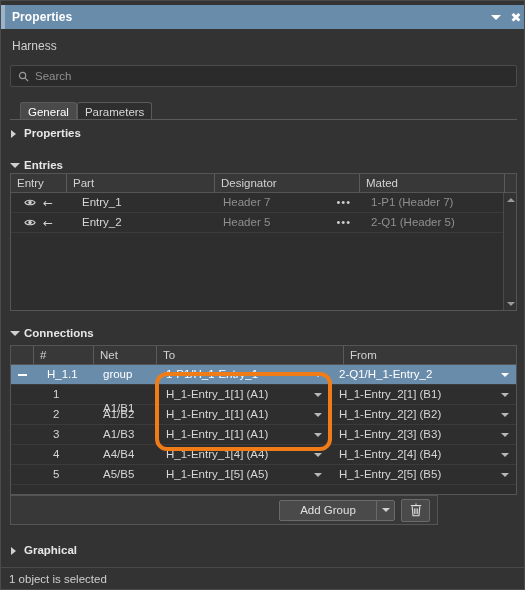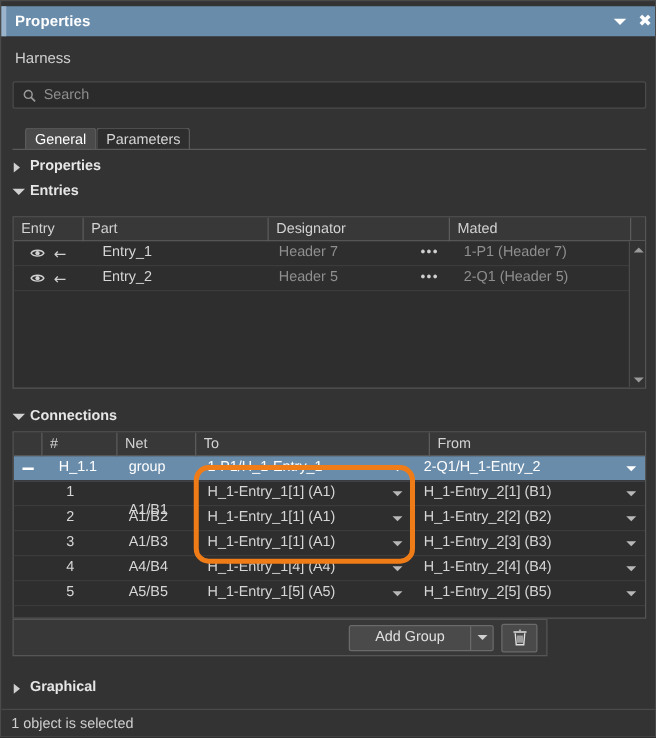--- a/index.html
+++ b/index.html
@@ -421,21 +421,21 @@
     <div class="tab active">General</div>
     <div class="tab">Parameters</div>
   </div>
   <div class="tabs-underline"></div>
 
   <div class="section-hdr" style="left:9px; top:126px;">
     <span class="caret collapsed"></span>
     <span>Properties</span>
   </div>
 
-  <div class="section-hdr" style="left:9px; top:146px;">
+  <div class="section-hdr" style="left:9px; top:158px;">
     <span class="caret expanded"></span>
     <span>Entries</span>
   </div>
 
   <div class="tbl" style="left:9px; top:172px; width:507px; height:138px;">
     <div class="tbl-head">
       <div class="th noborder" style="width:55px;">Entry</div>
       <div class="th" style="width:148px;">Part</div>
       <div class="th" style="width:145px;">Designator</div>
       <div class="th" style="width:145px;">Mated</div>

